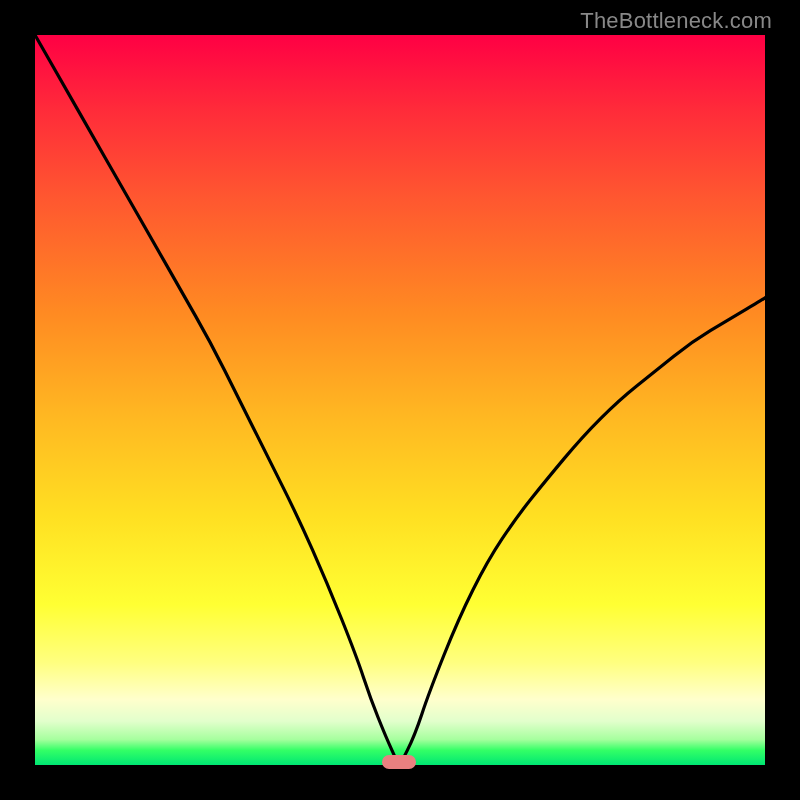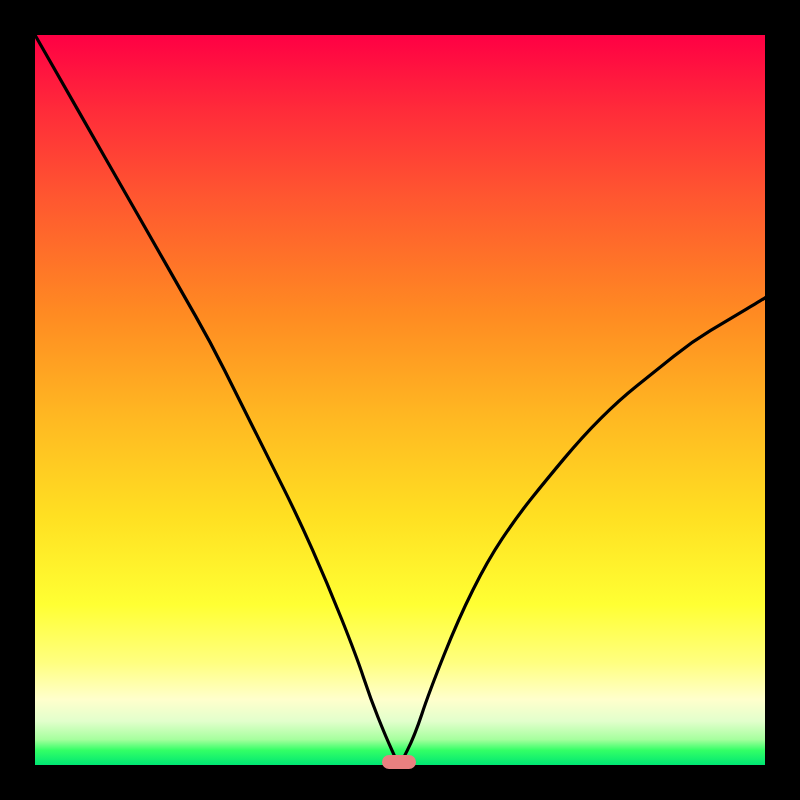--- a/index.html
+++ b/index.html
@@ -62,20 +62,21 @@
     width: 34px;
     height: 14px;
     background: #e98080;
     border-radius: 7px;
   }
 </style>
 </head>
 <body>
 
 <div class="chart-wrap">
+  <div class="watermark">TheBottleneck.com</div>
 
   <div class="plot-area">
     <svg class="curve" viewBox="0 0 730 730" preserveAspectRatio="none">
       <path id="curve-path" d="M 0.0 0.0 Q 0.0 0.0 14.6 25.5 Q 29.2 51.1 43.8 76.6 Q 58.4 102.2 73.0 127.8 Q 87.6 153.3 102.2 178.8 Q 116.8 204.4 131.4 229.9 Q 146.0 255.5 160.6 281.1 Q 175.2 306.6 189.8 335.8 Q 204.4 365.0 219.0 394.2 Q 233.6 423.4 248.2 452.6 Q 262.8 481.8 277.4 514.6 Q 292.0 547.5 306.6 584.0 Q 321.2 620.5 328.5 642.4 Q 335.8 664.3 343.1 682.5 Q 350.4 700.8 357.0 715.4 Q 363.5 730.0 364.3 730.0 Q 365.0 730.0 372.3 715.4 Q 379.6 700.8 386.9 678.9 Q 394.2 657.0 408.8 620.5 Q 423.4 584.0 438.0 554.8 Q 452.6 525.6 467.2 503.7 Q 481.8 481.8 496.4 463.5 Q 511.0 445.3 529.3 423.4 Q 547.5 401.5 565.8 383.3 Q 584.0 365.0 602.3 350.4 Q 620.5 335.8 638.8 321.2 Q 657.0 306.6 675.3 295.6 Q 693.5 284.7 711.8 273.8 T 730.0 262.8" fill="none" stroke="#000" stroke-width="3.2" stroke-linecap="round" stroke-linejoin="round"></path>
     </svg>
     <div id="marker" class="marker" style="left: 346.54px; top: 720.08px; background: rgb(233, 128, 128);"></div>
   </div>
 </div>
 
 </body></html>

